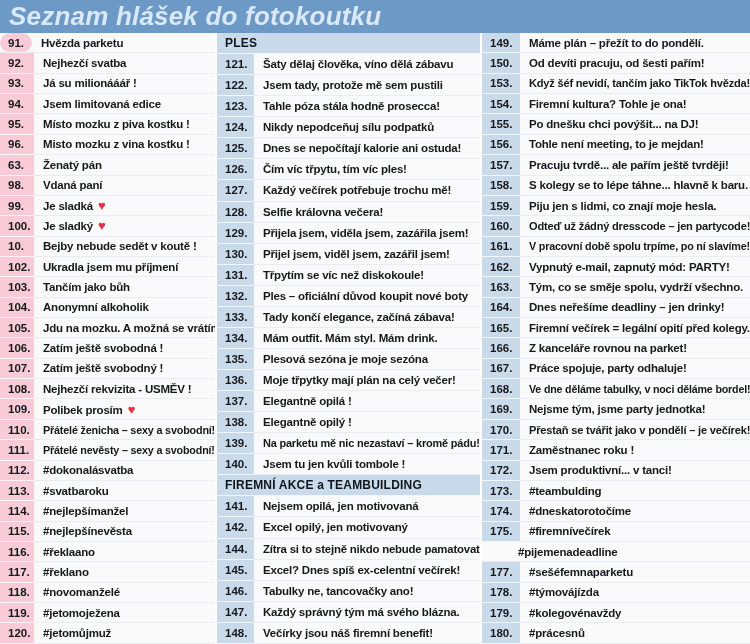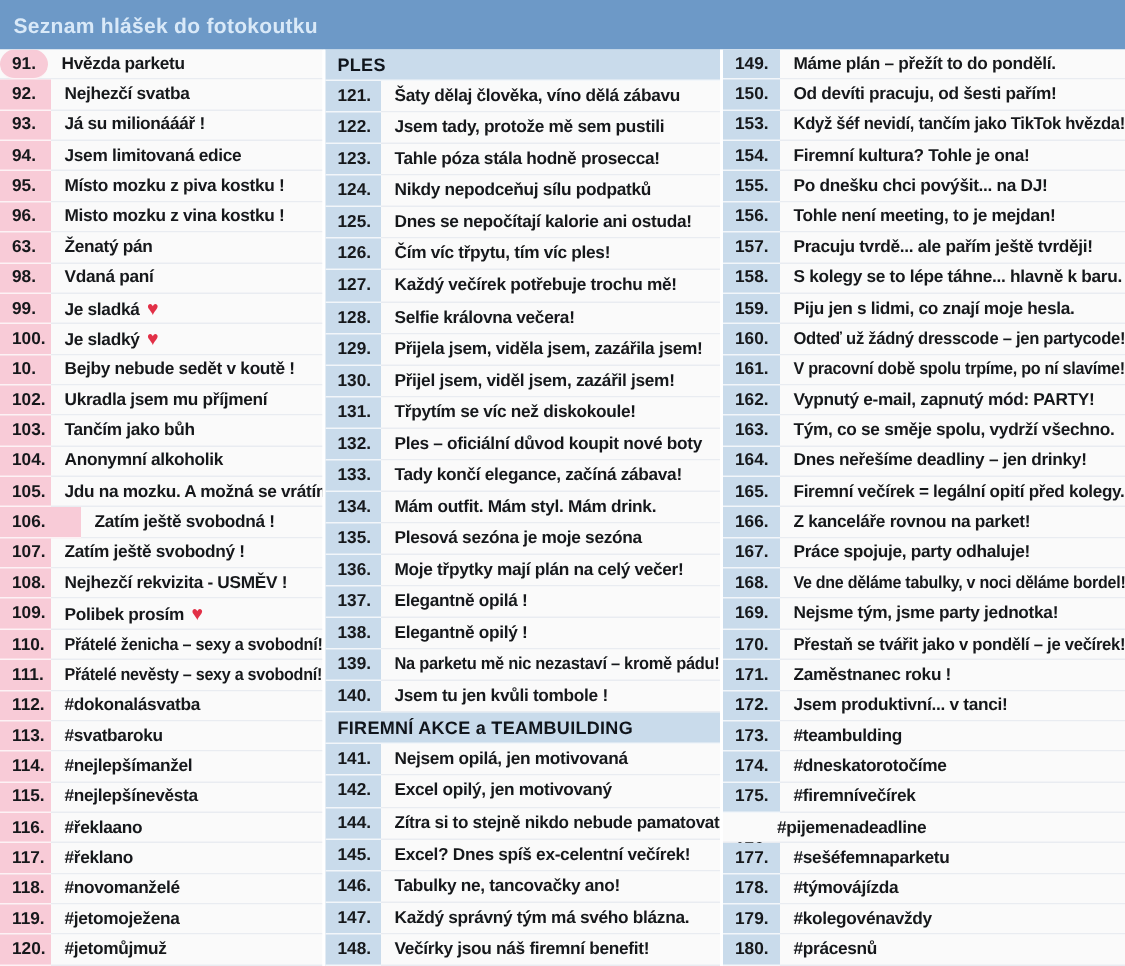--- a/index.html
+++ b/index.html
@@ -7,22 +7,23 @@
     width:750px;height:644px;overflow:hidden;background:#ffffff;
     font-family:"Liberation Sans","DejaVu Sans",sans-serif;
     -webkit-font-smoothing:antialiased;
   }
   .page{width:750px;height:644px;display:flex;flex-direction:column;}
   .header{
     height:33px;flex:0 0 33px;background:var(--header-bg);
     display:flex;align-items:center;padding-left:9px;box-sizing:border-box;
   }
   .title{
-    color:var(--title-color);font-weight:bold;font-size:14px;letter-spacing:.2px;
+    color:var(--title-color);font-weight:bold;font-size:26px;letter-spacing:.2px;
     white-space:nowrap;
+    font-style:italic;
   }
   .columns{flex:1;display:flex;min-height:0;}
   .col{display:flex;flex-direction:column;box-sizing:border-box;min-width:0;}
   .col + .col{border-left:2px solid #ffffff;}
   .row{
     flex:1;display:flex;align-items:stretch;min-height:0;
     background:var(--row-bg);border-bottom:1px solid var(--row-border);
     box-sizing:border-box;
   }
   .num{
@@ -141,21 +142,21 @@
             <span class="txt-inner">Anonymní alkoholik</span>
           </span>
         </div>
         <div class="row">
           <span class="num pink" style="width: 34px;">105.</span>
           <span class="txt">
             <span class="txt-inner">Jdu na mozku. A možná se vrátím !</span>
           </span>
         </div>
         <div class="row">
-          <span class="num pink" style="width: 54px;">106.</span>
+          <span class="num pink" style="width: 34px;">106.</span>
           <span class="txt">
             <span class="txt-inner">Zatím ještě svobodná !</span>
           </span>
         </div>
         <div class="row">
           <span class="num pink" style="width: 34px;">107.</span>
           <span class="txt">
             <span class="txt-inner">Zatím ještě svobodný !</span>
           </span>
         </div>

